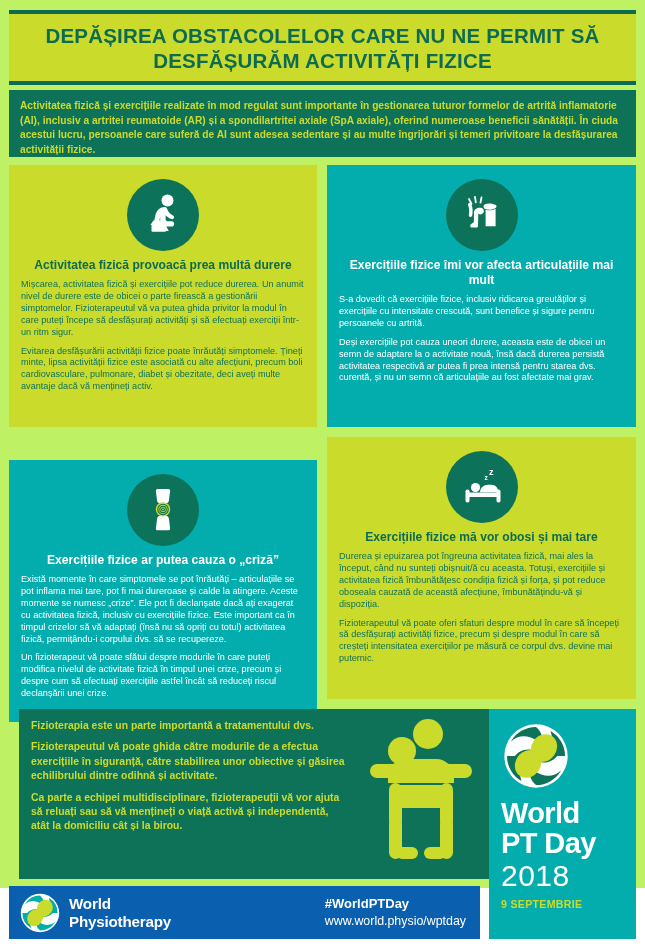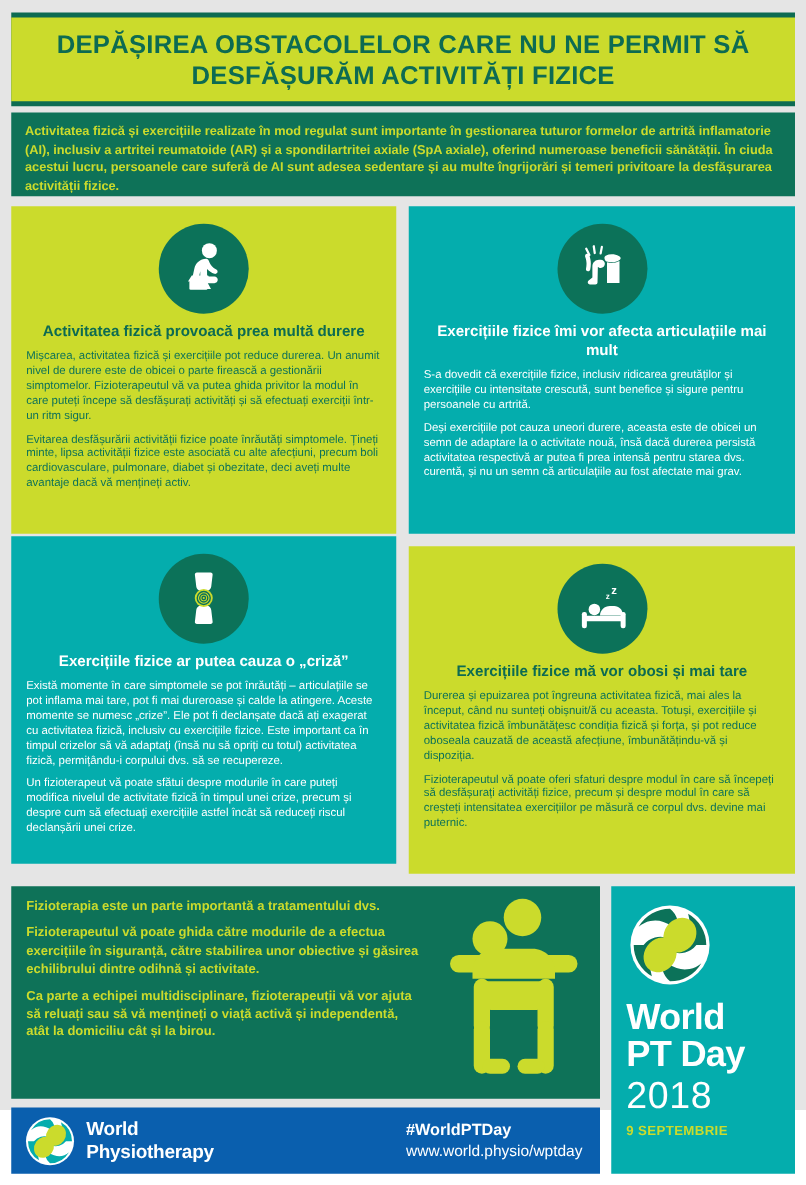--- a/index.html
+++ b/index.html
@@ -2,55 +2,55 @@
 <html><head>
 <meta charset="utf-8">
 <style>
   html,body{margin:0;padding:0;background:#ffffff;}
   body{
     width:645px;height:948px;
     font-family:"Liberation Sans","DejaVu Sans",sans-serif;
     -webkit-font-smoothing:antialiased;
     overflow:hidden;
   }
-  .page{position:relative;width:645px;height:888px;background:#e5e5e5;}
+  .page{position:relative;width:645px;height:888px;background:#bef264;}
 
   
   .header-wrap{position:absolute;left:9px;top:10px;width:627px;height:75px;background:#0d6b52;}
   .header-band{position:absolute;left:9px;top:14px;width:627px;height:67px;background:#cbdb2c;
       display:flex;align-items:center;justify-content:center;}
   .header-title{
     color:#0d6b52;font-weight:bold;font-size:20.5px;line-height:25px;
     text-align:center;letter-spacing:.2px;padding:0 12px;text-transform:uppercase;
   }
 
   
   .intro{position:absolute;left:9px;top:90px;width:627px;height:67px;background:#0e7258;
       box-sizing:border-box;padding:9px 11px 0 11px;}
   .intro p{margin:0;color:#cbdb2c;font-size:10.2px;line-height:14.6px;font-weight:bold;}
 
   
   .card{position:absolute;box-sizing:border-box;padding:14px 12px 10px 12px;
       display:flex;flex-direction:column;align-items:center;}
   .card-1{left:9px;  top:165px; width:308px; height:262px; background:#cbdb2c;}
   .card-2{left:327px;top:165px; width:309px; height:262px; background:#04adad;}
-  .card-3{left:9px;  top:429px; width:308px; height:262px; background:#04adad;}
+  .card-3{left:9px;  top:460px; width:308px; height:262px; background:#04adad;}
   .card-4{left:327px;top:437px; width:309px; height:262px; background:#cbdb2c;}
 
   .icon-circle{width:72px;height:72px;border-radius:50%;background:#0c7259;
       display:flex;align-items:center;justify-content:center;flex:none;margin-bottom:7px;}
   .card h3{margin:0 0 6px 0;font-size:12.1px;font-weight:bold;text-align:center;line-height:15px;}
   .card p{margin:0 0 7px 0;font-size:9.15px;line-height:11.9px;}
   .card-1 h3,.card-4 h3{color:#0d6b52;}
   .card-1 p, .card-4 p{color:#0e7258;}
   .card-2 h3,.card-3 h3{color:#ffffff;}
   .card-2 p, .card-3 p{color:#ffffff;}
 
   
-  .bottom-left{position:absolute;left:9px;top:709px;width:471px;height:170px;background:#0e7258;
+  .bottom-left{position:absolute;left:19px;top:709px;width:471px;height:170px;background:#0e7258;
       box-sizing:border-box;padding:10px 12px 0 12px;}
   .bottom-left p{margin:0 0 7px 0;color:#cbdb2c;font-size:10.4px;line-height:14.4px;font-weight:bold;
       max-width:318px;}
   .bl-figure{position:absolute;right:10px;top:8px;width:118px;height:150px;}
 
   
   .wptday{position:absolute;left:489px;top:709px;width:147px;height:230px;background:#04adad;
       box-sizing:border-box;padding:12px 10px 0 12px;}
   .wpt-mark{width:66px;height:66px;margin:2px 0 5px 2px;}
   .wpt-world{color:#fff;font-weight:bold;font-size:29px;line-height:30px;letter-spacing:-.6px;}

